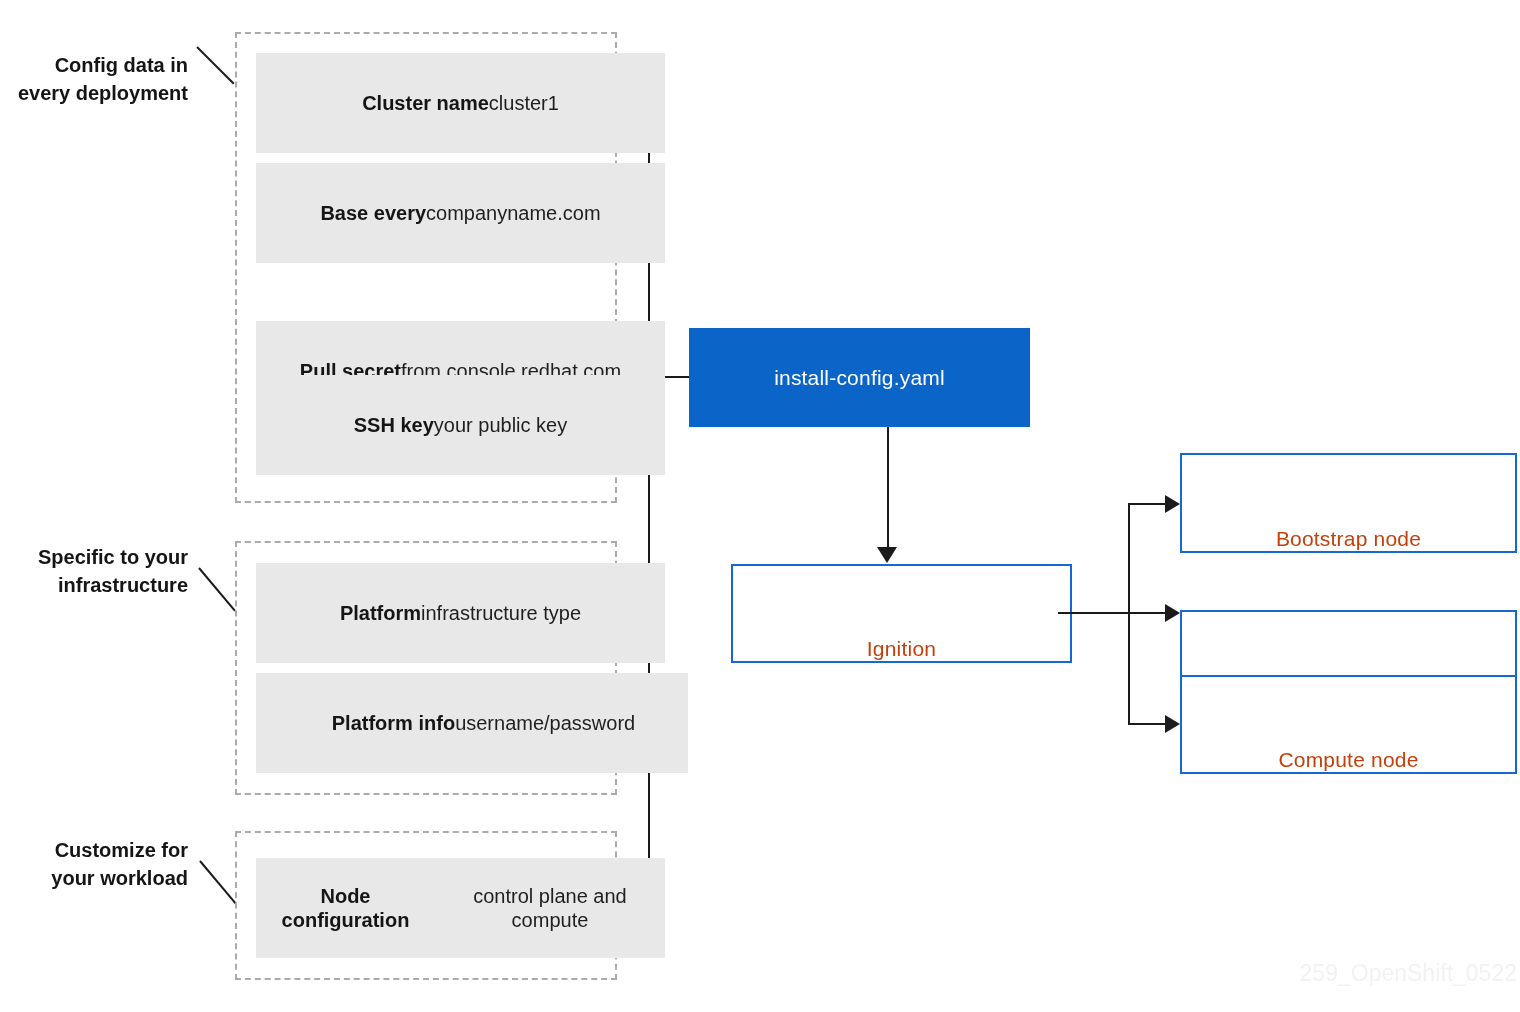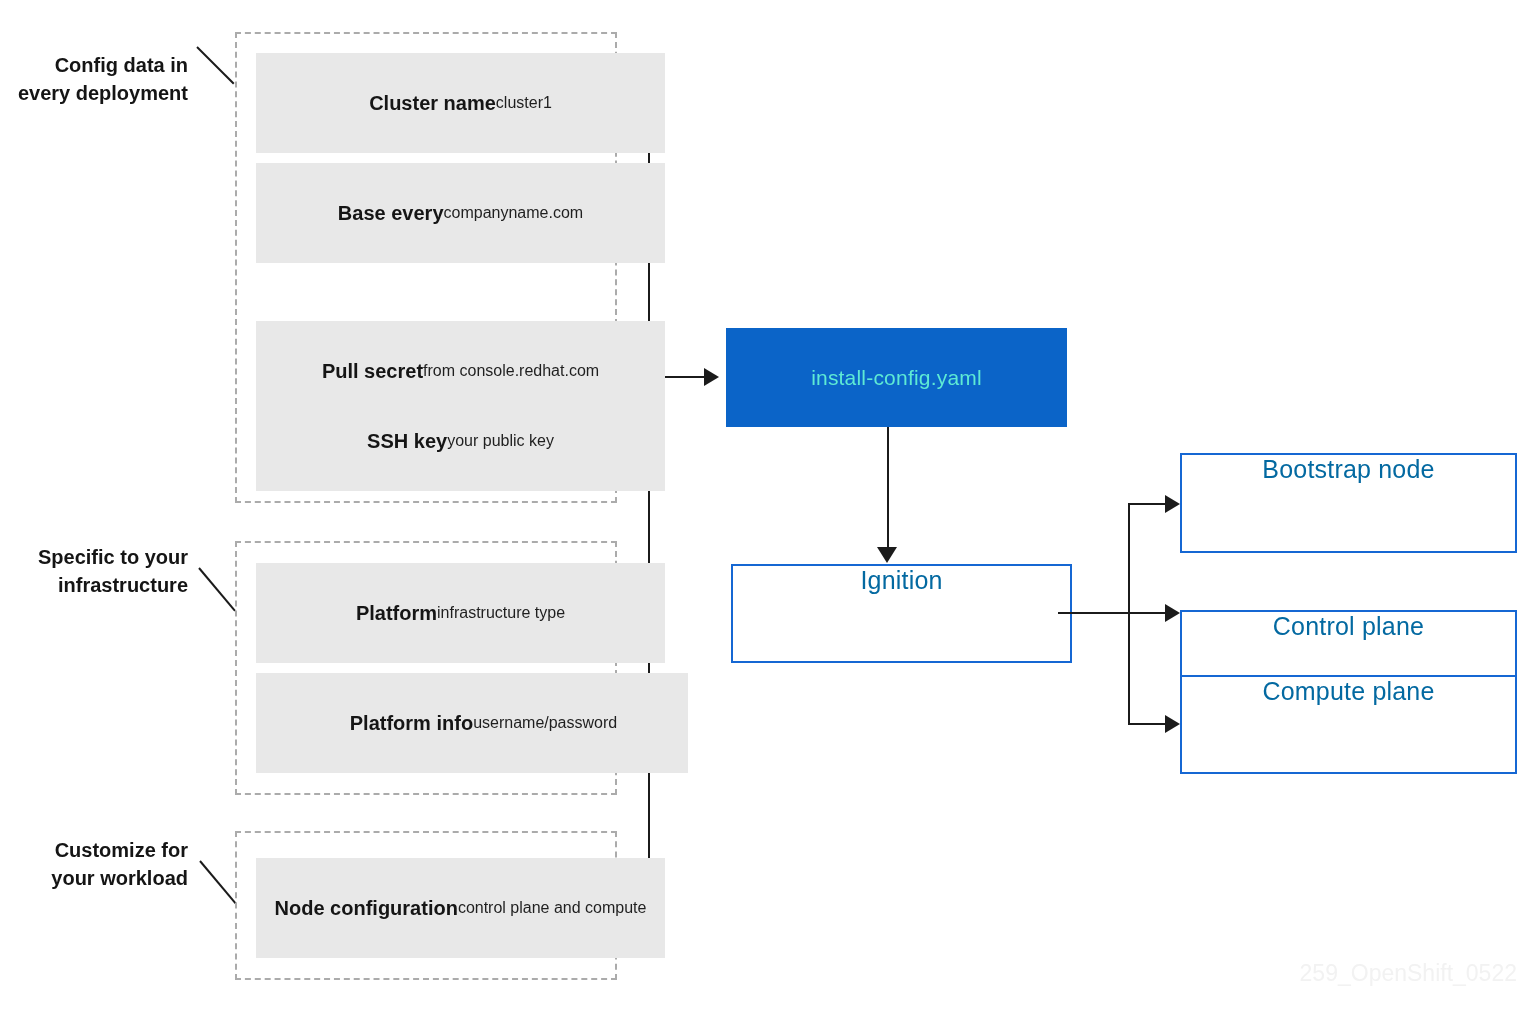--- a/index.html
+++ b/index.html
@@ -7,30 +7,30 @@
     position:relative;width:1520px;height:1012px;background:#ffffff;
     font-family:"Liberation Sans", sans-serif;color:#151515;overflow:hidden;
   }
   .dashed-group{position:absolute;border:2px dashed #ababab;box-sizing:border-box;background:transparent;}
   .gbox{
     position:absolute;left:256px;width:409px;height:100px;background:#e8e8e8;
     display:flex;flex-direction:row;align-items:center;justify-content:center;
     text-align:center;row-gap:23px;
   }
   .box-title{font-size:20px;font-weight:700;line-height:24px;color:#151515;}
-  .box-sub{font-size:16px;font-weight:400;line-height:24px;color:#1f1f1f;}
+  .box-sub{font-size:20px;font-weight:400;line-height:24px;color:#1f1f1f;}
   .blue-box{
-    position:absolute;left:726px;top:328px;width:341px;height:99px;background:#0b64c8;
+    position:absolute;left:689px;top:328px;width:341px;height:99px;background:#0b64c8;
     display:flex;align-items:center;justify-content:center;
-    color:#5eead4;font-size:21px;font-weight:500;letter-spacing:.2px;
+    color:#ffffff;font-size:21px;font-weight:500;letter-spacing:.2px;
   }
   .outline-box{
     position:absolute;background:#ffffff;border:2px solid #1567d3;box-sizing:border-box;
-    display:flex;align-items:flex-start;justify-content:center;
-    font-size:25px;font-weight:500;color:#0369a1;letter-spacing:.2px;
+    display:flex;align-items:flex-end;justify-content:center;
+    font-size:21px;font-weight:500;color:#c2410c;letter-spacing:.2px;
   }
   .annotation{
     position:absolute;left:0;width:188px;text-align:right;
     font-size:20px;font-weight:700;line-height:28px;color:#151515;
   }
   .line{position:absolute;background:#1b1b1b;}
   .diag{position:absolute;height:2px;background:#1b1b1b;transform-origin:0 50%;}
   .arrow-right{position:absolute;width:0;height:0;
     border-left:15px solid #1b1b1b;border-top:9px solid transparent;border-bottom:9px solid transparent;}
   .arrow-down{position:absolute;width:0;height:0;
@@ -81,21 +81,21 @@
     <div class="box-sub">cluster1</div>
   </div>
   <div class="gbox" style="top:163px;">
     <div class="box-title">Base every</div>
     <div class="box-sub">companyname.com</div>
   </div>
   <div class="gbox" style="top:273px;margin-top:48px;">
     <div class="box-title">Pull secret</div>
     <div class="box-sub">from console.redhat.com</div>
   </div>
-  <div class="gbox" style="top:391px;">
+  <div class="gbox" style="top:375px;">
     <div class="box-title">SSH key</div>
     <div class="box-sub">your public key</div>
   </div>
 
   <div class="gbox" style="top:563px;">
     <div class="box-title">Platform</div>
     <div class="box-sub">infrastructure type</div>
   </div>
   <div class="gbox" style="top:673px;padding-left:23px;">
     <div class="box-title">Platform info</div>
@@ -126,18 +126,18 @@
   <div class="arrow-right" style="left:1165px;top:604px;"></div>
   <div class="arrow-right" style="left:1165px;top:715px;"></div>
 
   <div class="outline-box" style="left:1180px;top:453px;width:337px;height:100px;">
     <span>Bootstrap node</span>
   </div>
   <div class="outline-box" style="left:1180px;top:564px;width:337px;height:99px;margin-top:46px;">
     <span>Control plane</span>
   </div>
   <div class="outline-box" style="left:1180px;top:675px;width:337px;height:99px;">
-    <span>Compute plane</span>
+    <span>Compute node</span>
   </div>
 
   <div class="watermark">259_OpenShift_0522</div>
 
 </div>
 
 </body></html>

